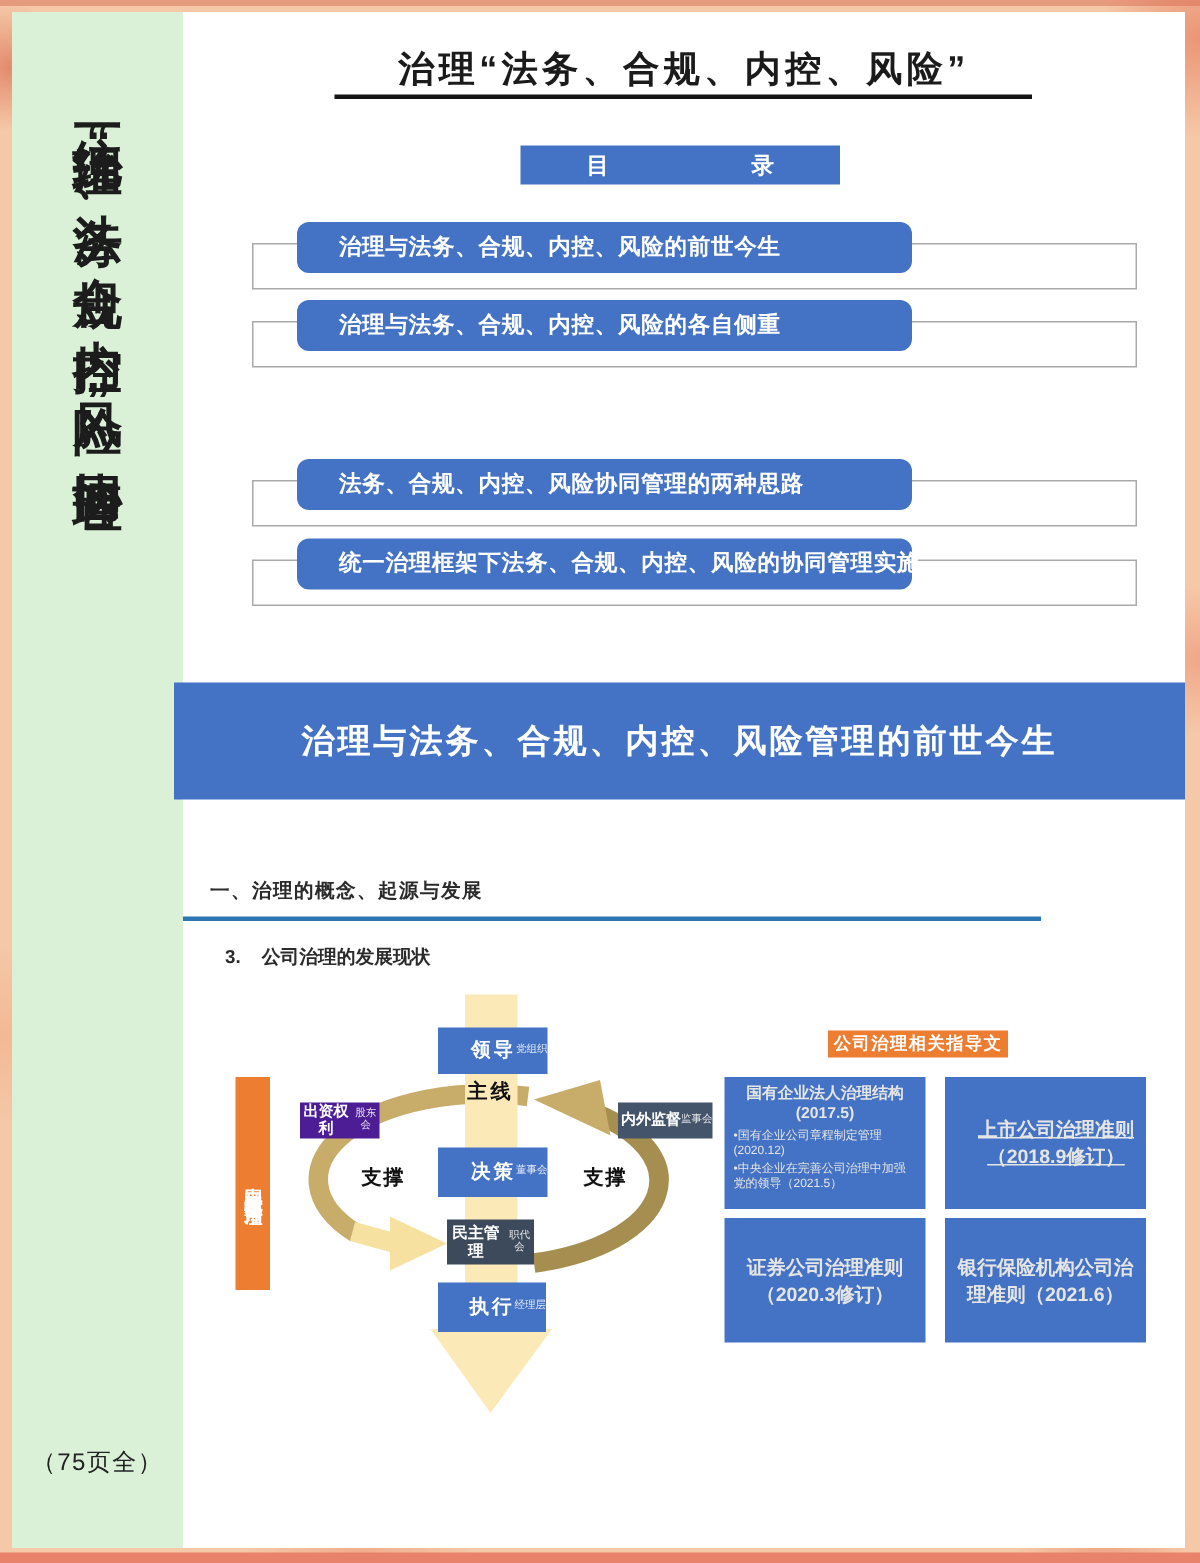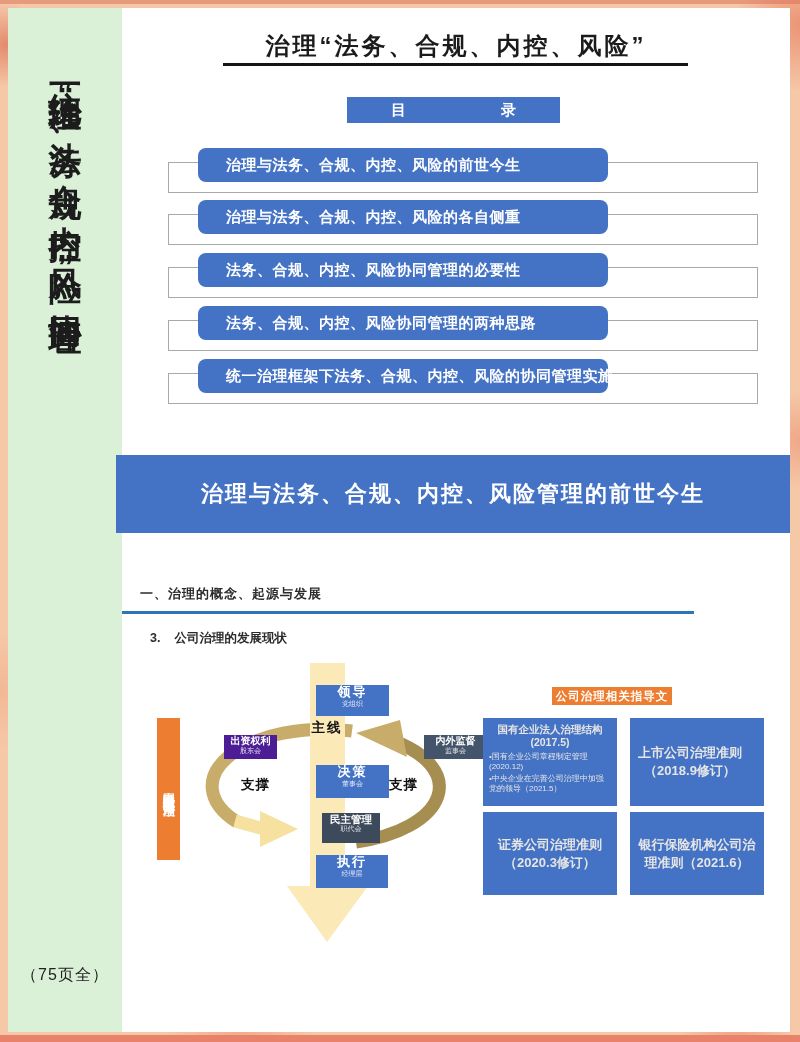--- a/index.html
+++ b/index.html
@@ -57,49 +57,49 @@
   .sub-head .num { margin-right:14px; }
 
   
   .diagram-svg { position:absolute; left:0; top:632px; width:400px; height:320px; }
 
   .cn-bar { position:absolute; left:35px; top:710px; width:23px; height:142px; background:#ed7d31;
             display:flex; align-items:center; justify-content:center; }
   .cn-bar span { writing-mode:vertical-rl; text-orientation:upright; color:#fff; font-size:12px;
                  font-weight:bold; letter-spacing:1.5px; white-space:nowrap; }
 
-  .node { position:absolute; display:flex; flex-direction:column; align-items:center; justify-content:flex-start;
-          color:#fff; text-align:center;margin-left:24px; }
+  .node { position:absolute; display:flex; flex-direction:row; align-items:center; justify-content:flex-end;
+          color:#fff; text-align:center; }
   .node .t  { font-size:13px; font-weight:bold; letter-spacing:2px; line-height:1.15; }
   .node .s  { font-size:7px; color:rgba(255,255,255,.85); line-height:1.2; }
   .node-leader     { left:170px; top:677px; width:73px; height:31px; background:#4472c4; }
   .node-funding    { left:78px;  top:727px; width:53px; height:24px; background:#4c1d95; }
   .node-funding .t { font-size:10px; letter-spacing:0; }
   .node-decision   { left:170px; top:757px; width:73px; height:33px; background:#4472c4; }
-  .node-superv     { left:278px; top:727px; width:63px; height:24px; background:#44546a; }
+  .node-superv     { left:290px; top:727px; width:63px; height:24px; background:#44546a; }
   .node-superv .t  { font-size:10px; letter-spacing:0; }
   .node-democ      { left:176px; top:805px; width:58px; height:30px; background:#3d4a5c; }
   .node-democ .t   { font-size:10.5px; letter-spacing:0; }
   .node-exec       { left:170px; top:847px; width:72px; height:33px; background:#4472c4; }
 
   .lbl-mainline { position:absolute; left:205px; top:711px; transform:translateX(-50%);
                   font-size:13.5px; font-weight:bold; color:#111; letter-spacing:2px; }
   .lbl-support  { position:absolute; top:768px; font-size:13.5px; font-weight:bold; color:#111; letter-spacing:1px; }
   .lbl-support.left  { left:119px; }
   .lbl-support.right { left:267px; }
 
   
   .guid-header { position:absolute; left:430px; top:679px; width:120px; height:18px; background:#ed7d31;
                  color:#fff; font-size:11.5px; font-weight:bold; text-align:center; line-height:18px; letter-spacing:1px; }
   .gbox { position:absolute; width:134px; background:#4472c4; color:#e5e5e5; }
   .gbox-a { left:361px; top:710px; height:88px; padding:5px 6px; }
   .gbox-a .hd { text-align:center; font-size:10.5px; font-weight:bold; line-height:1.25; margin-bottom:3px; }
   .gbox-a .bl { font-size:8px; line-height:1.25; margin-top:2px; }
-  .gbox-b { left:508px; top:710px; height:88px; display:flex; align-items:center; justify-content:flex-start;
-            text-align:center; font-size:13px; font-weight:bold; line-height:1.35; padding:0 8px; }
+  .gbox-b { left:508px; top:710px; height:88px; display:flex; align-items:center; justify-content:flex-end;
+            text-align:center; font-size:13px; font-weight:bold; line-height:1.35; padding:0 8px;text-decoration:underline; }
   .gbox-c { left:361px; top:804px; height:83px; display:flex; align-items:center; justify-content:center;
             text-align:center; font-size:13px; font-weight:bold; line-height:1.35; padding:0 8px; }
   .gbox-d { left:508px; top:804px; height:83px; display:flex; align-items:center; justify-content:center;
             text-align:center; font-size:13px; font-weight:bold; line-height:1.35; padding:0 6px; }
 </style>
 </head>
 <body>
 
 <div class="top-edge"></div>
 <div class="bottom-edge"></div>
@@ -120,24 +120,20 @@
   </div>
 
   <div class="toc-row" style="top:192px;">
     <div class="toc-ghost"></div>
     <div class="toc-btn">治理与法务、合规、内控、风险的各自侧重</div>
   </div>
   <div class="toc-row" style="top:140px;">
     <div class="toc-ghost"></div>
     <div class="toc-btn">治理与法务、合规、内控、风险的前世今生</div>
   </div>
-  <div class="toc-row" style="top:245px;">
-    <div class="toc-ghost"></div>
-    <div class="toc-btn">法务、合规、内控、风险协同管理的必要性</div>
-  </div>
   <div class="toc-row" style="top:298px;">
     <div class="toc-ghost"></div>
     <div class="toc-btn">法务、合规、内控、风险协同管理的两种思路</div>
   </div>
   <div class="toc-row" style="top:351px;">
     <div class="toc-ghost"></div>
     <div class="toc-btn">统一治理框架下法务、合规、内控、风险的协同管理实施</div>
   </div>
 
   <div class="banner">治理与法务、合规、内控、风险管理的前世今生</div>

